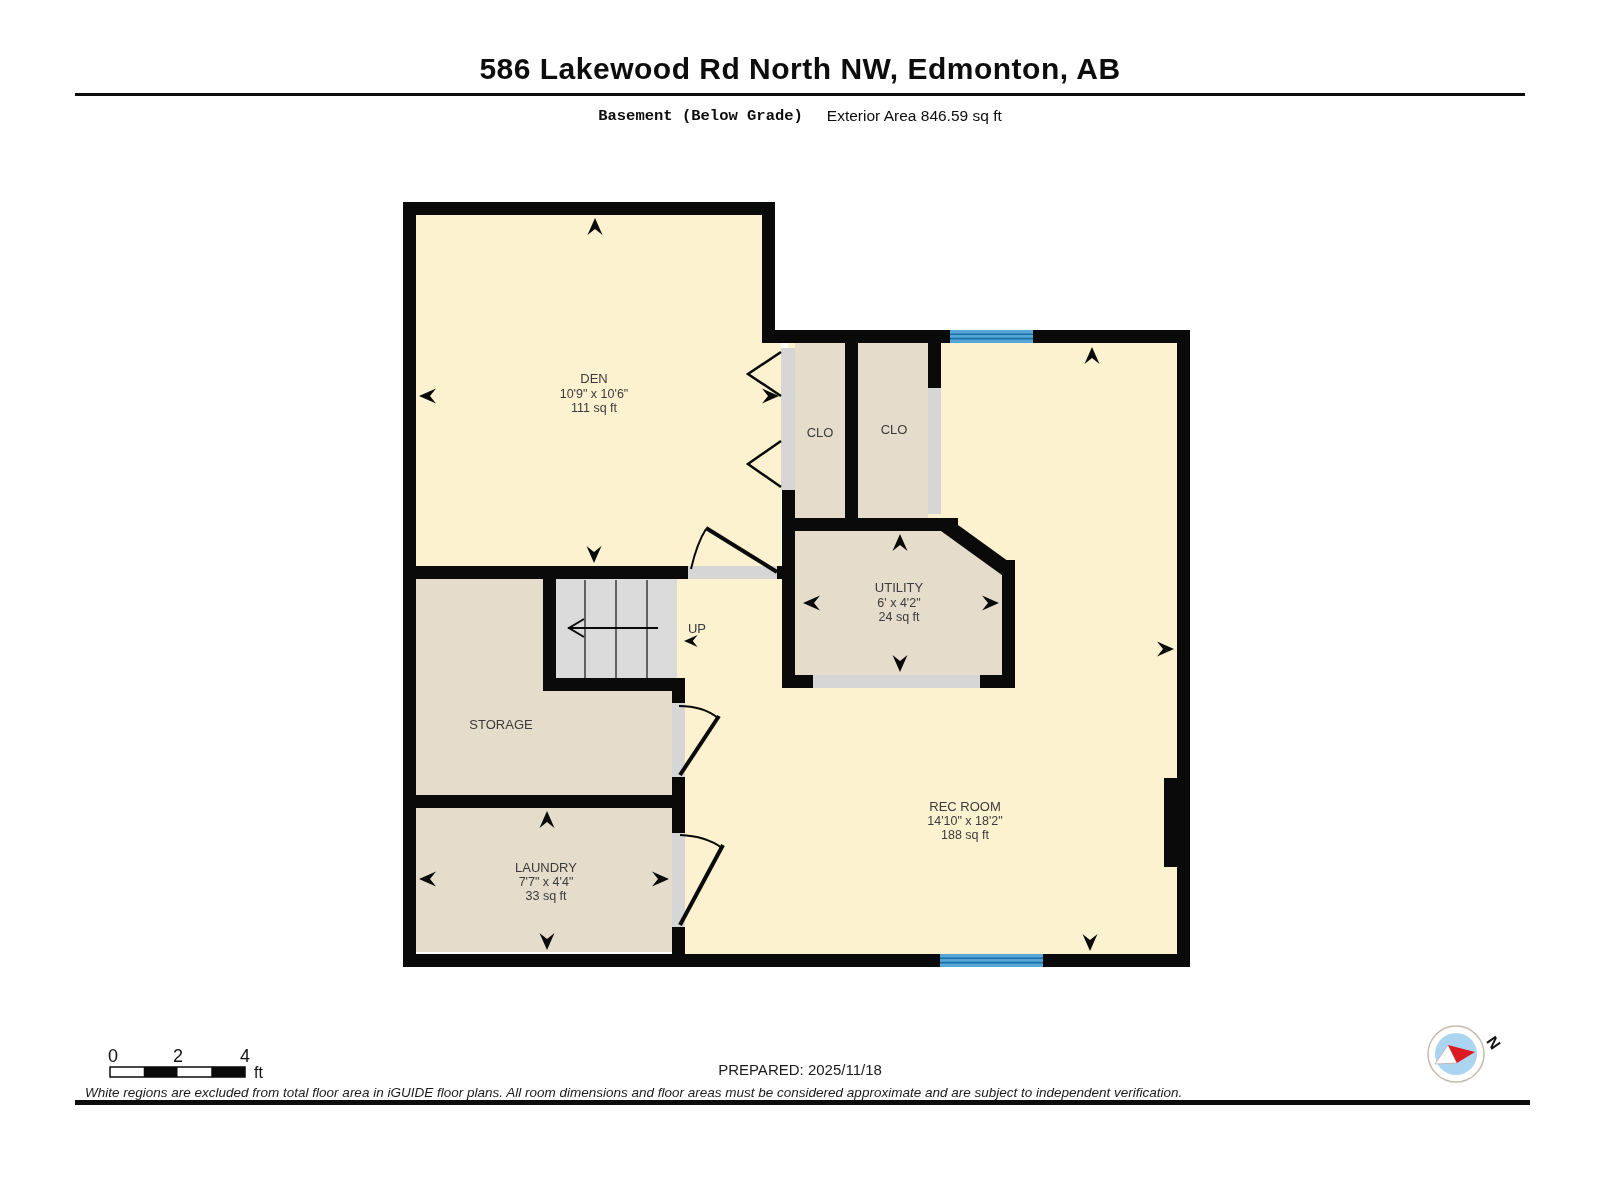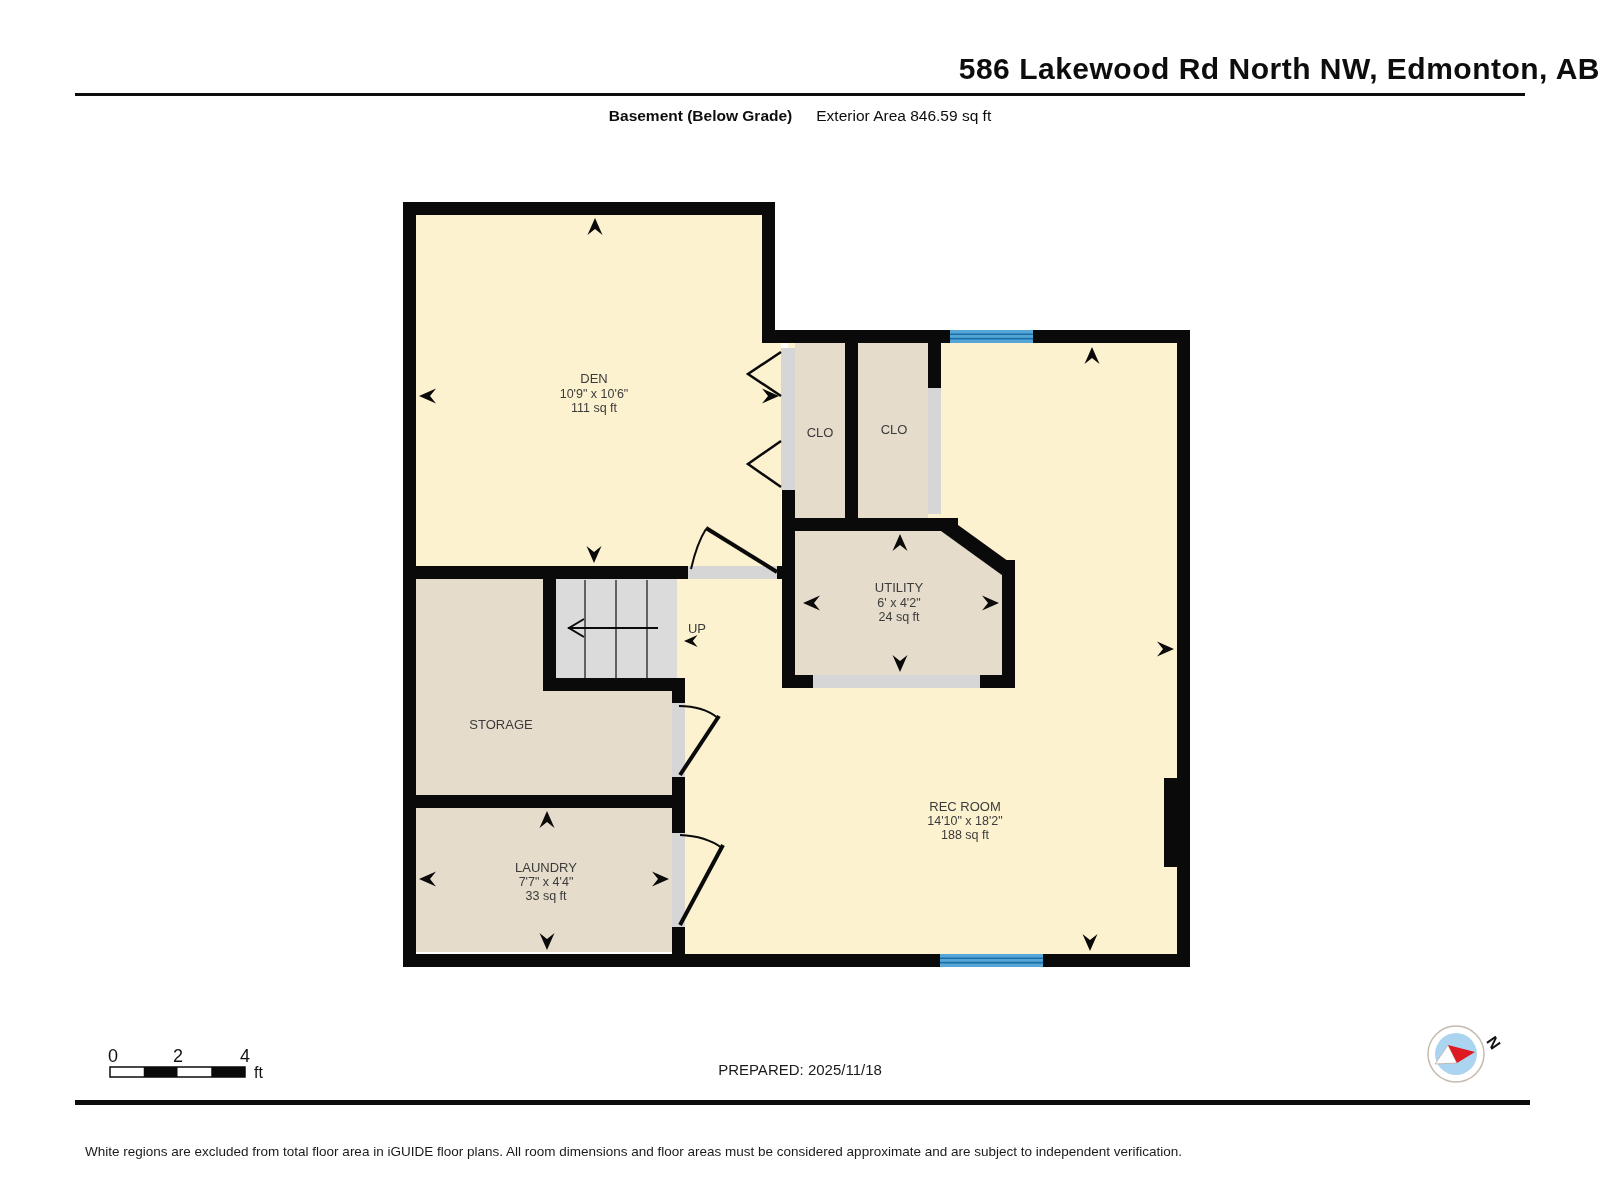--- a/index.html
+++ b/index.html
@@ -1,26 +1,26 @@
 <!DOCTYPE html>
 <html><head>
 <meta charset="utf-8">
 <style>
   html,body{margin:0;padding:0;background:#ffffff;}
   body{width:1600px;height:1200px;position:relative;overflow:hidden;
        font-family:"Liberation Sans",sans-serif;color:#111;}
   .abs{position:absolute;}
-  .page-title{left:0;right:0;top:52px;text-align:right;font-size:30px;font-weight:bold;
+  .page-title{left:0;right:0;top:52px;text-align:center;font-size:30px;font-weight:bold;
               letter-spacing:.5px;color:#0d0d0d;}
   .title-rule{left:75px;width:1450px;top:93px;height:3px;background:#0d0d0d;}
   .subtitle{left:0;right:0;top:107px;display:flex;justify-content:center;gap:24px;
             font-size:15.5px;color:#0d0d0d;}
-  .subtitle .floor{font-weight:bold;}
+  .subtitle .floor{font-weight:bold;font-family:Liberation Mono, monospace;}
   .footer-rule{left:75px;width:1455px;top:1100px;height:5px;background:#0d0d0d;}
-  .disclaimer{left:85px;top:1144px;font-size:13.5px;color:#1a1a1a;}
+  .disclaimer{left:85px;top:1085px;font-size:13.5px;color:#1a1a1a;font-style:italic;}
   svg{position:absolute;left:0;top:0;}
   text{font-family:"Liberation Sans",sans-serif;}
   .room-label{font-size:13px;fill:#3b3b3b;}
   .room-dims{font-size:12.5px;fill:#3b3b3b;}
 </style>
 </head>
 <body>
 
 <div class="abs page-title">586 Lakewood Rd North NW, Edmonton, AB</div>
 <div class="abs title-rule"></div>

